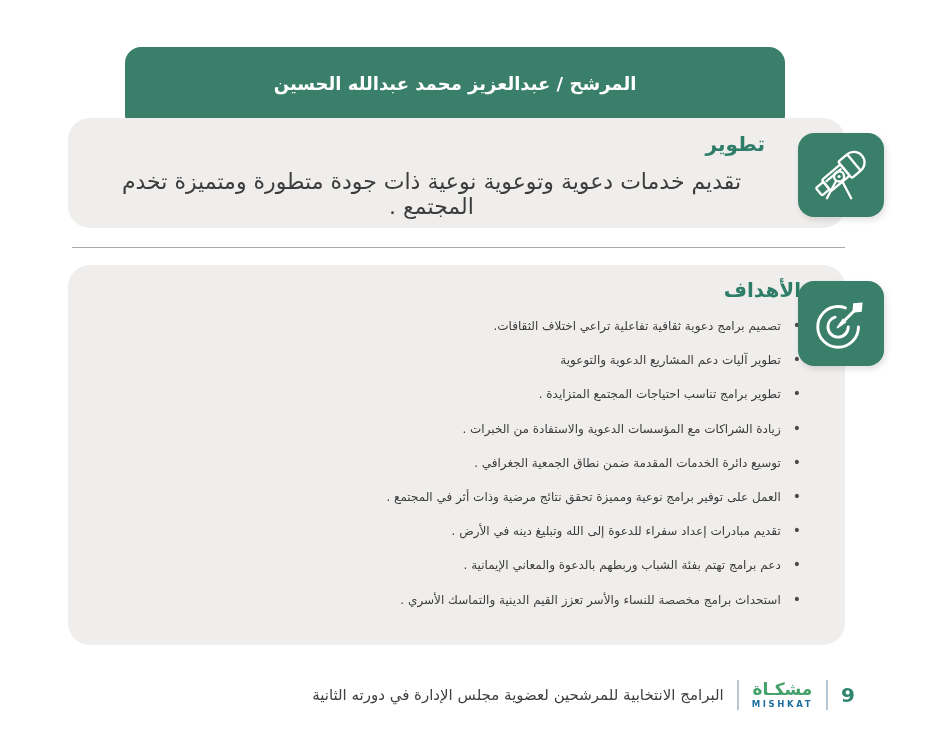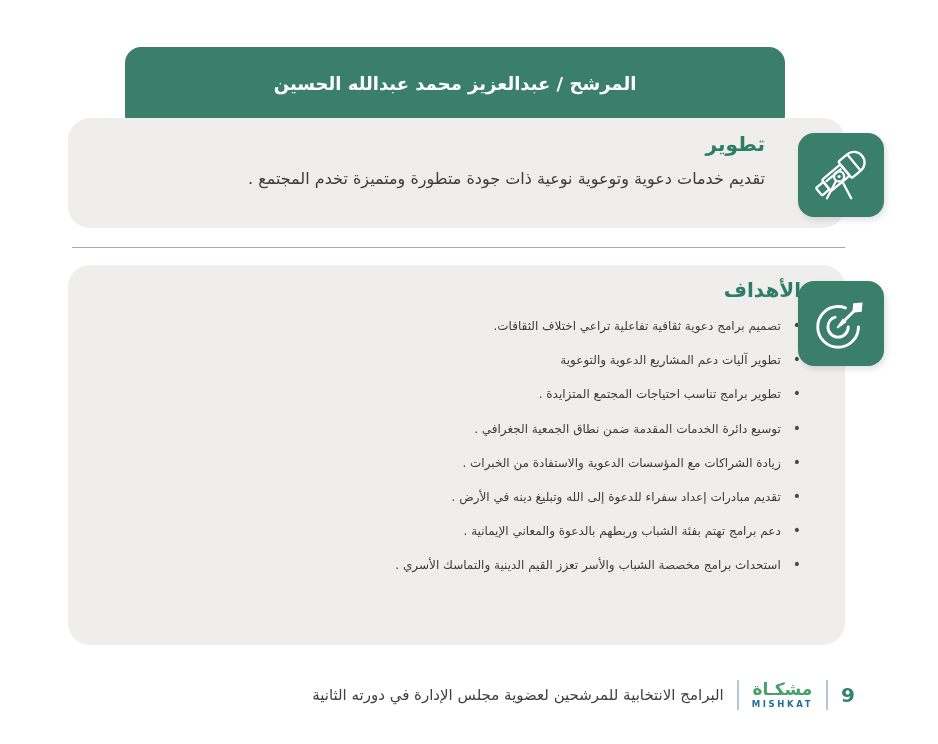--- a/index.html
+++ b/index.html
@@ -47,22 +47,22 @@
   .vision-card{top:118px;height:110px;padding:14px 80px 10px 30px;}
   .goals-card{top:265px;height:380px;padding:13px 44px 10px 26px;}
   .sec-title{
     color:var(--title-green);
     font-size:20px;font-weight:bold;
     text-align:right;
   }
   .vision-body{
     margin-top:13px;
     color:var(--text-dark);
-    font-size:16px;
-    text-align:right;
+    font-size:22px;
+    text-align:center;
   }
   .goal-list{
     list-style:none;
     margin-top:7px;
   }
   .goal-list li{
     color:var(--text-dark);
     font-size:12px;
     line-height:33.2px;
     text-align:right;
@@ -163,25 +163,26 @@
   </div>
 
   <hr class="divider">
 
   <section class="card goals-card">
     <h2 class="sec-title">الأهداف</h2>
     <ul class="goal-list">
         <li>تصميم برامج دعوية ثقافية تفاعلية تراعي اختلاف الثقافات.</li>
         <li>تطوير آليات دعم المشاريع الدعوية والتوعوية</li>
         <li>تطوير برامج تناسب احتياجات المجتمع المتزايدة .</li>
+        <li>زيادة الشراكات مع المؤسسات الدعوية والاستفادة من الخبرات .</li>
         <li>توسيع دائرة الخدمات المقدمة ضمن نطاق الجمعية الجغرافي .</li>
-        <li>زيادة الشراكات مع المؤسسات الدعوية والاستفادة من الخبرات .</li>
+        <li>العمل على توفير برامج نوعية ومميزة تحقق نتائج مرضية وذات أثر في المجتمع .</li>
         <li>تقديم مبادرات إعداد سفراء للدعوة إلى الله وتبليغ دينه في الأرض  .</li>
         <li>دعم برامج تهتم بفئة الشباب وربطهم بالدعوة والمعاني الإيمانية .</li>
-        <li>استحداث برامج مخصصة الشباب والأسر تعزز القيم الدينية والتماسك الأسري .</li>
+        <li>استحداث برامج مخصصة للنساء والأسر تعزز القيم الدينية والتماسك الأسري .</li>
       </ul>
   </section>
 
   <div class="icon-tile goals-tile">
     <svg viewBox="0 0 64 64" aria-hidden="true">
       <g stroke="#ffffff" fill="none" stroke-width="3" stroke-linecap="round">
         <circle cx="29" cy="35" r="21" stroke-dasharray="106 26"></circle>
         <circle cx="29" cy="35" r="10.5" stroke-dasharray="46 20"></circle>
         <line x1="32" y1="32" x2="46" y2="18"></line>
         <path d="M53.2 10.8 L52.5 18.5 L44.8 19.2 L45.5 11.5 Z" fill="#ffffff" stroke-width="2"></path>

